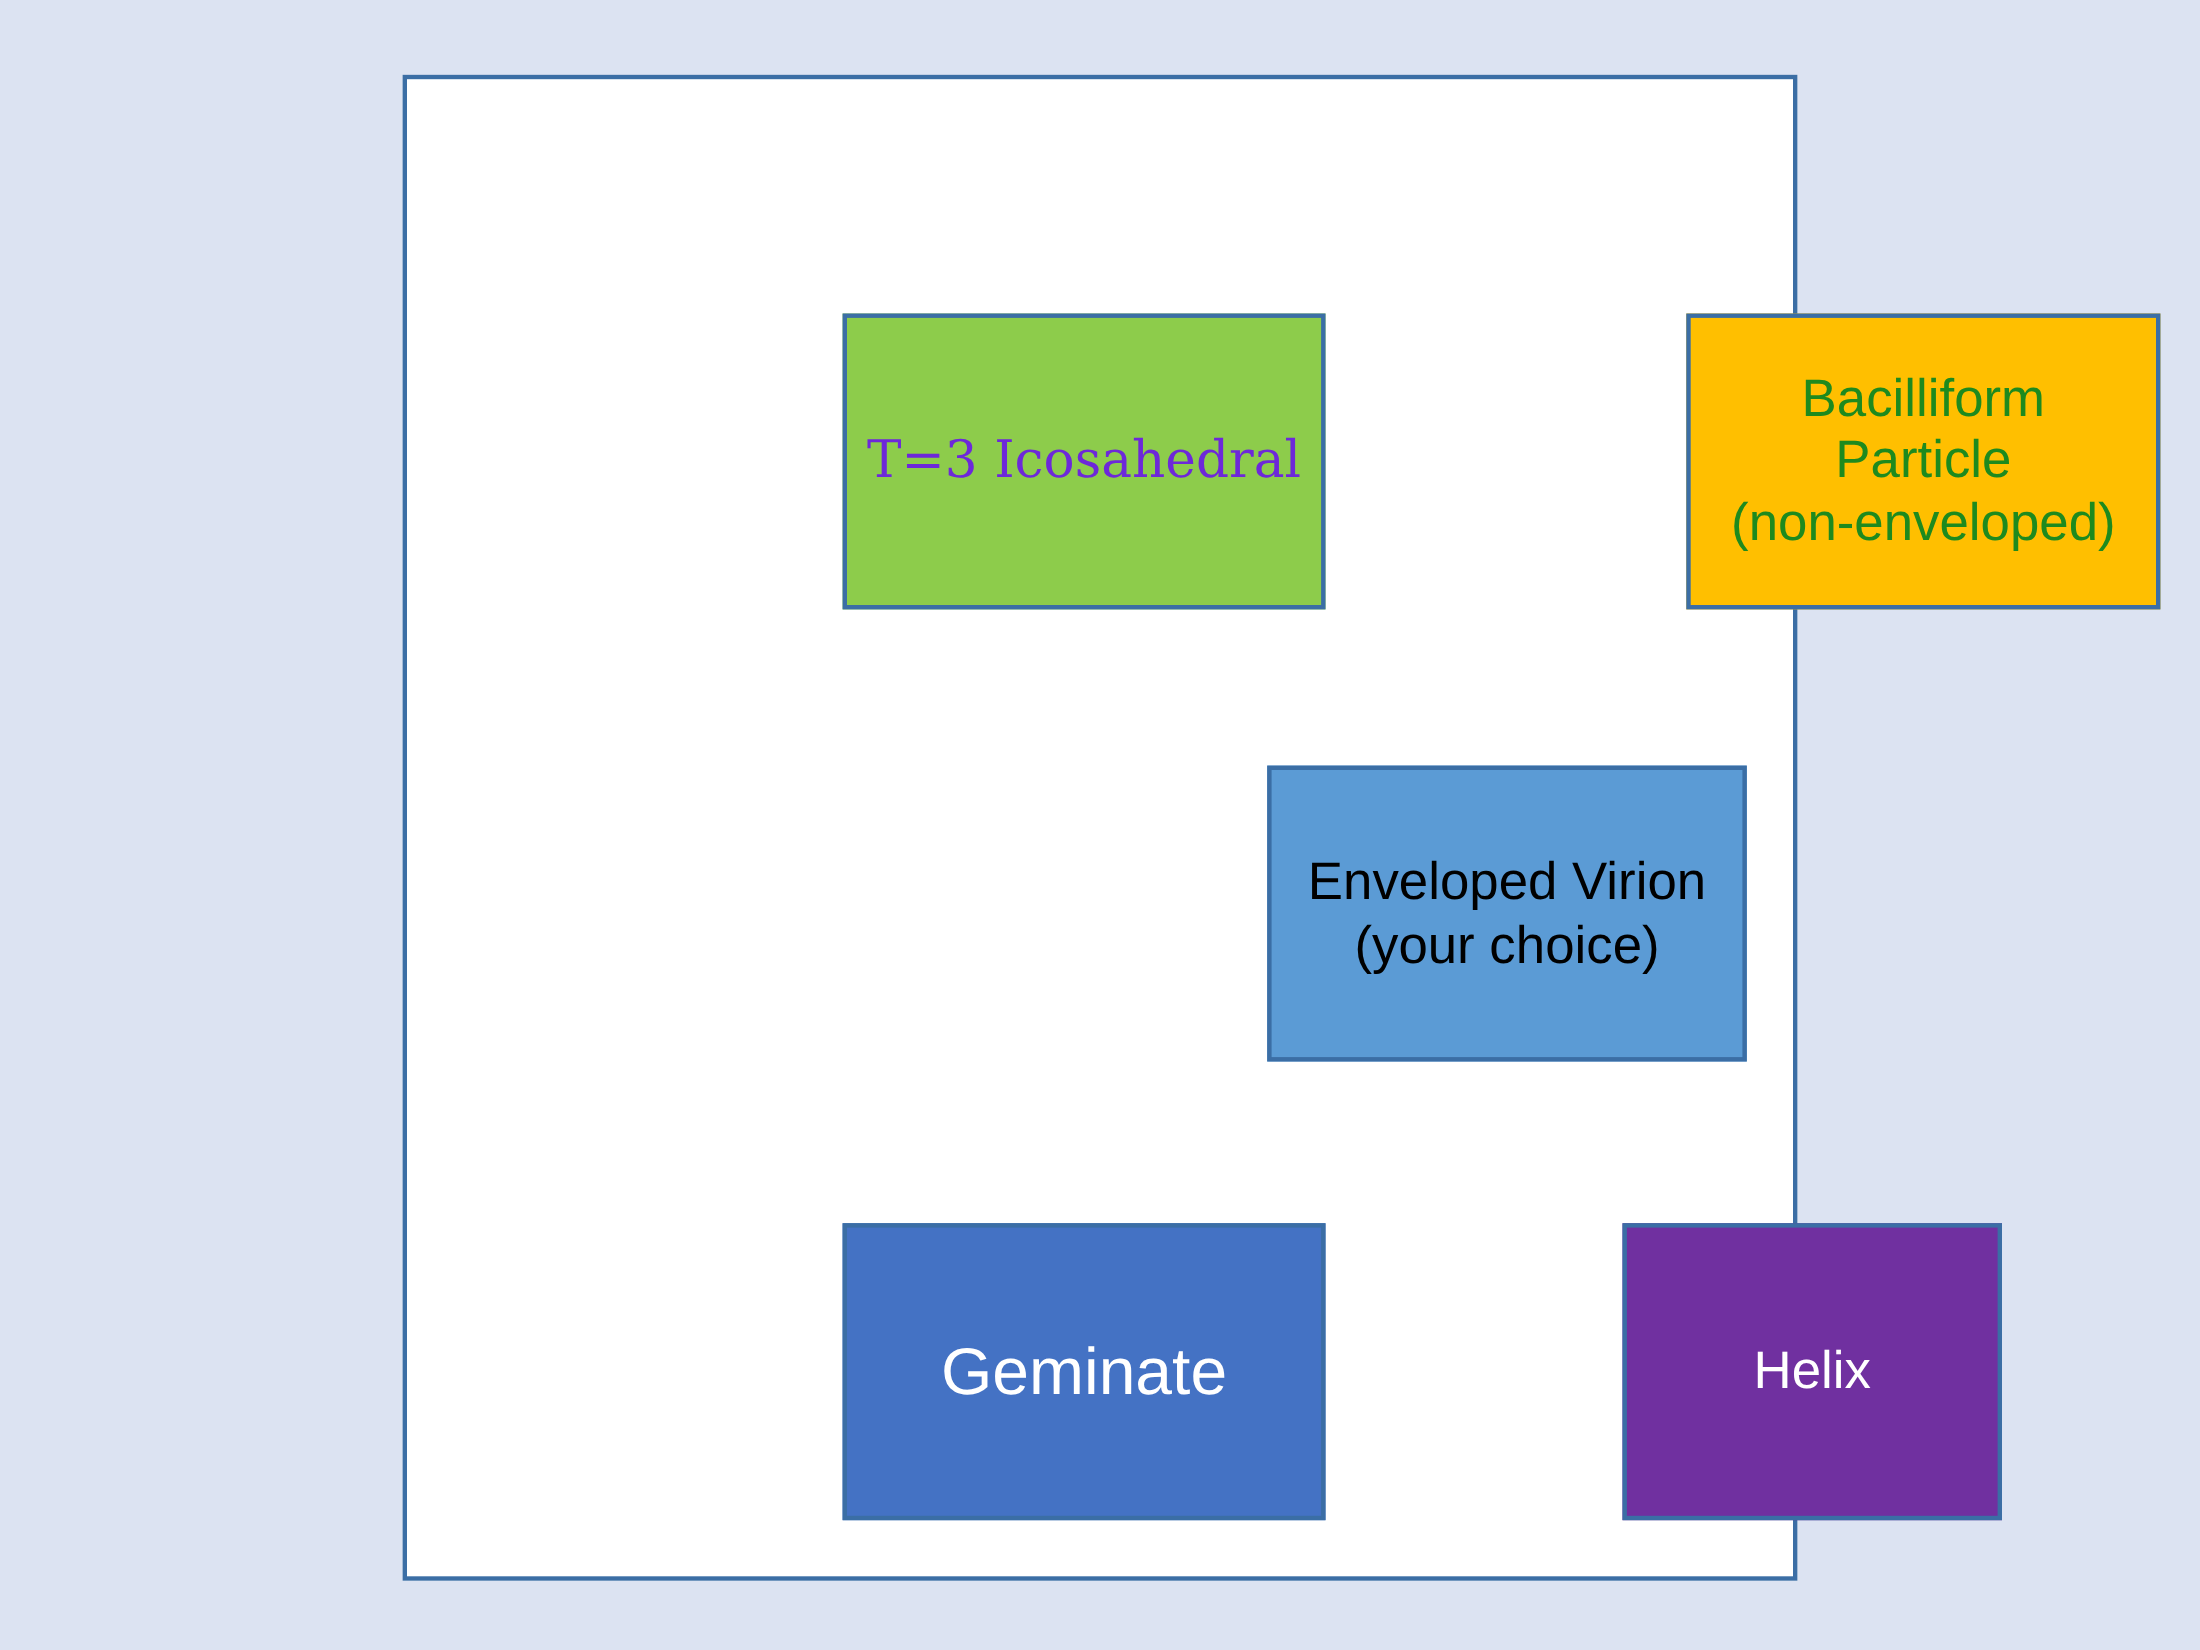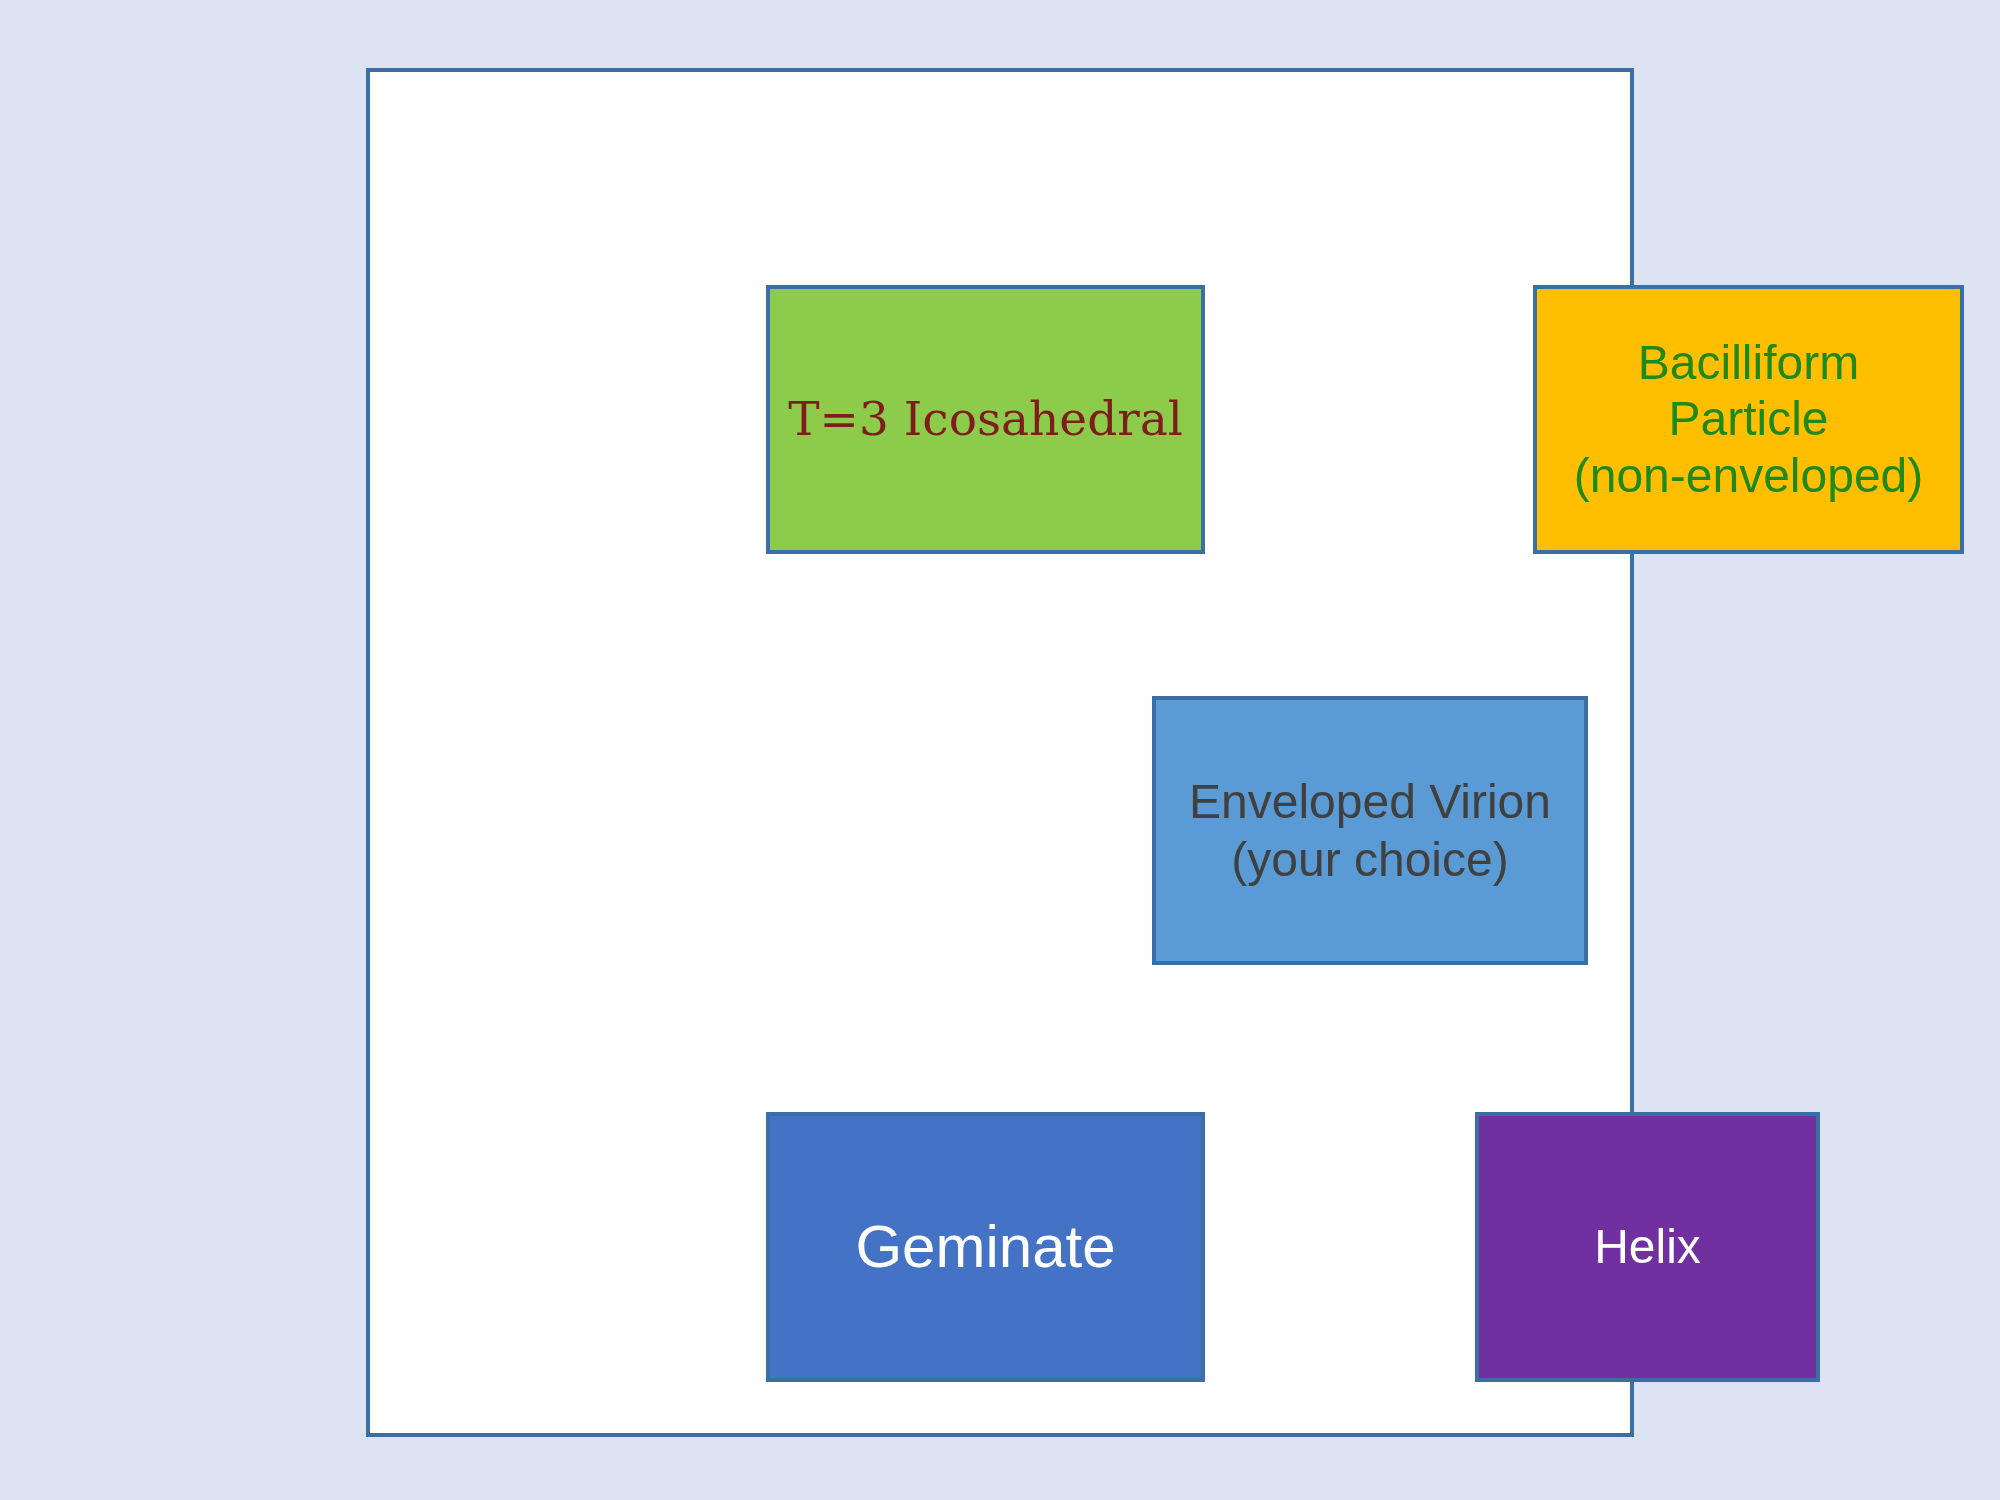--- a/index.html
+++ b/index.html
@@ -57,21 +57,21 @@
 
   
   #box-icosahedral {
     left: 396px;
     top: 213px;
     width: 439px;
     height: 269px;
     background: #8dcc4b;
   }
   #box-icosahedral .shape-label {
-    color: #7f1d1d;
+    color: #6d28d9;
     font-family: "DejaVu Serif", "Liberation Serif", serif;
     font-size: 47px;
     letter-spacing: 0px;
   }
 
   
   #box-bacilliform {
     left: 1163px;
     top: 213px;
     width: 431px;
@@ -86,21 +86,21 @@
 
   
   #box-enveloped {
     left: 782px;
     top: 624px;
     width: 436px;
     height: 269px;
     background: #5b9bd5;
   }
   #box-enveloped .shape-label {
-    color: #404040;
+    color: #000000;
     font-size: 48px;
     line-height: 1.2;
   }
 
   
   #box-geminate {
     left: 396px;
     top: 1040px;
     width: 439px;
     height: 270px;

